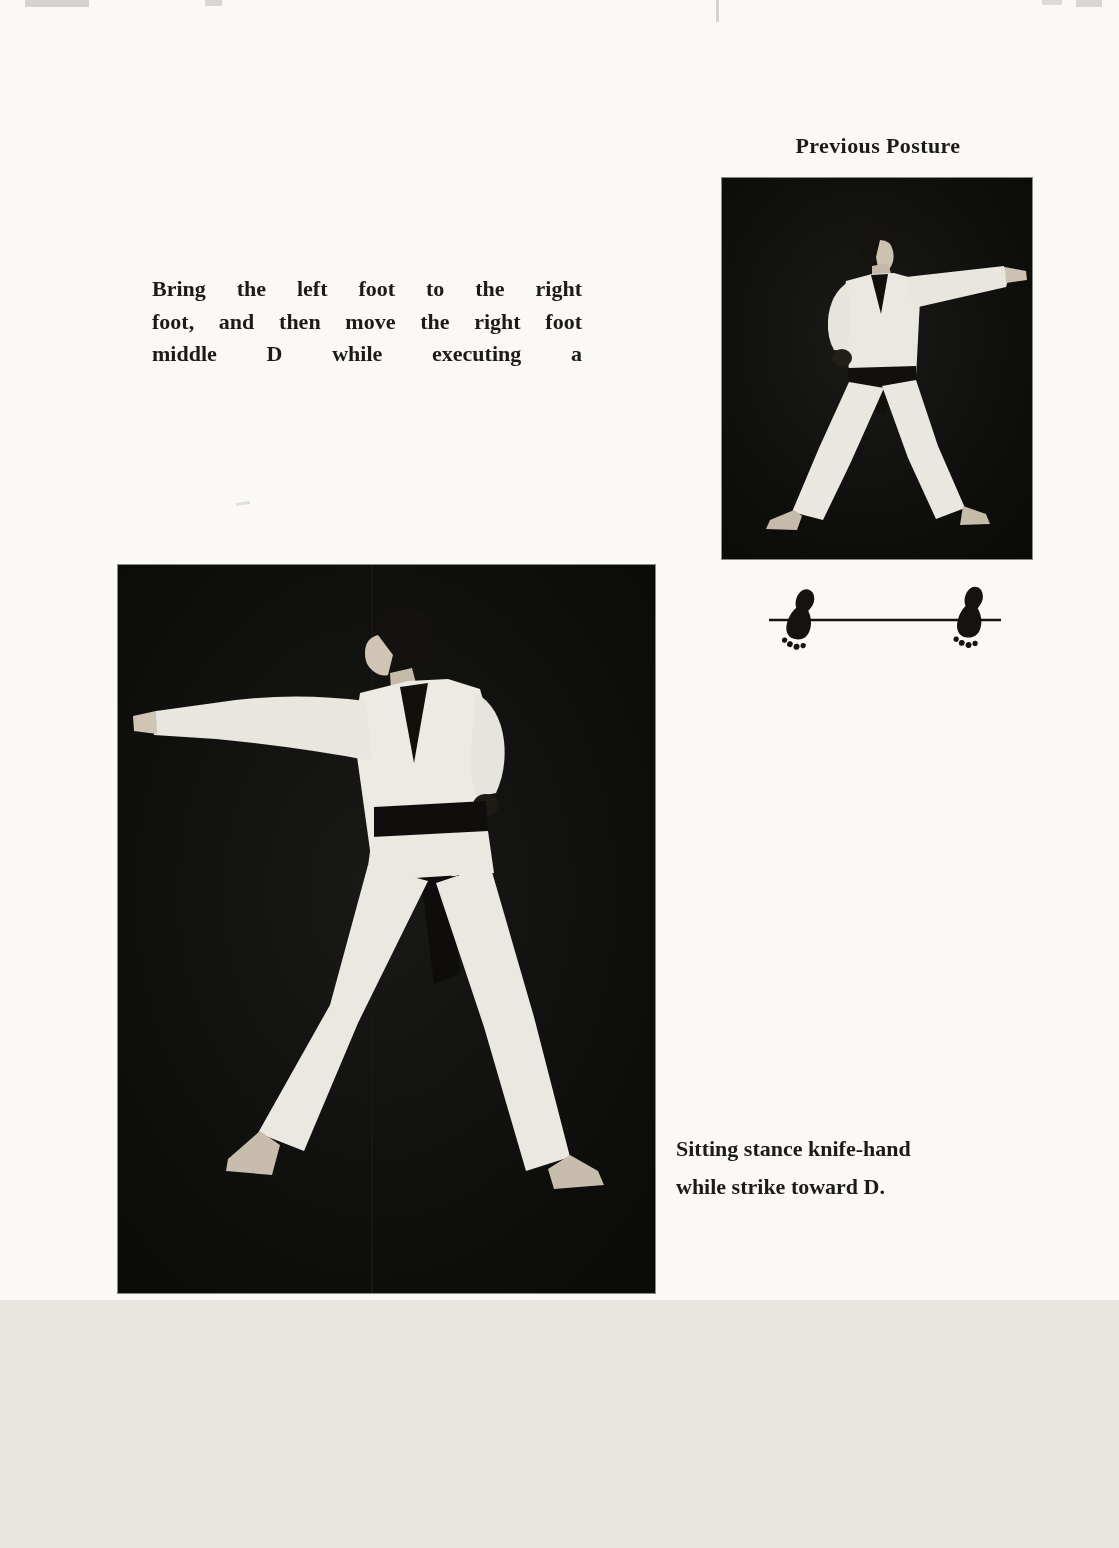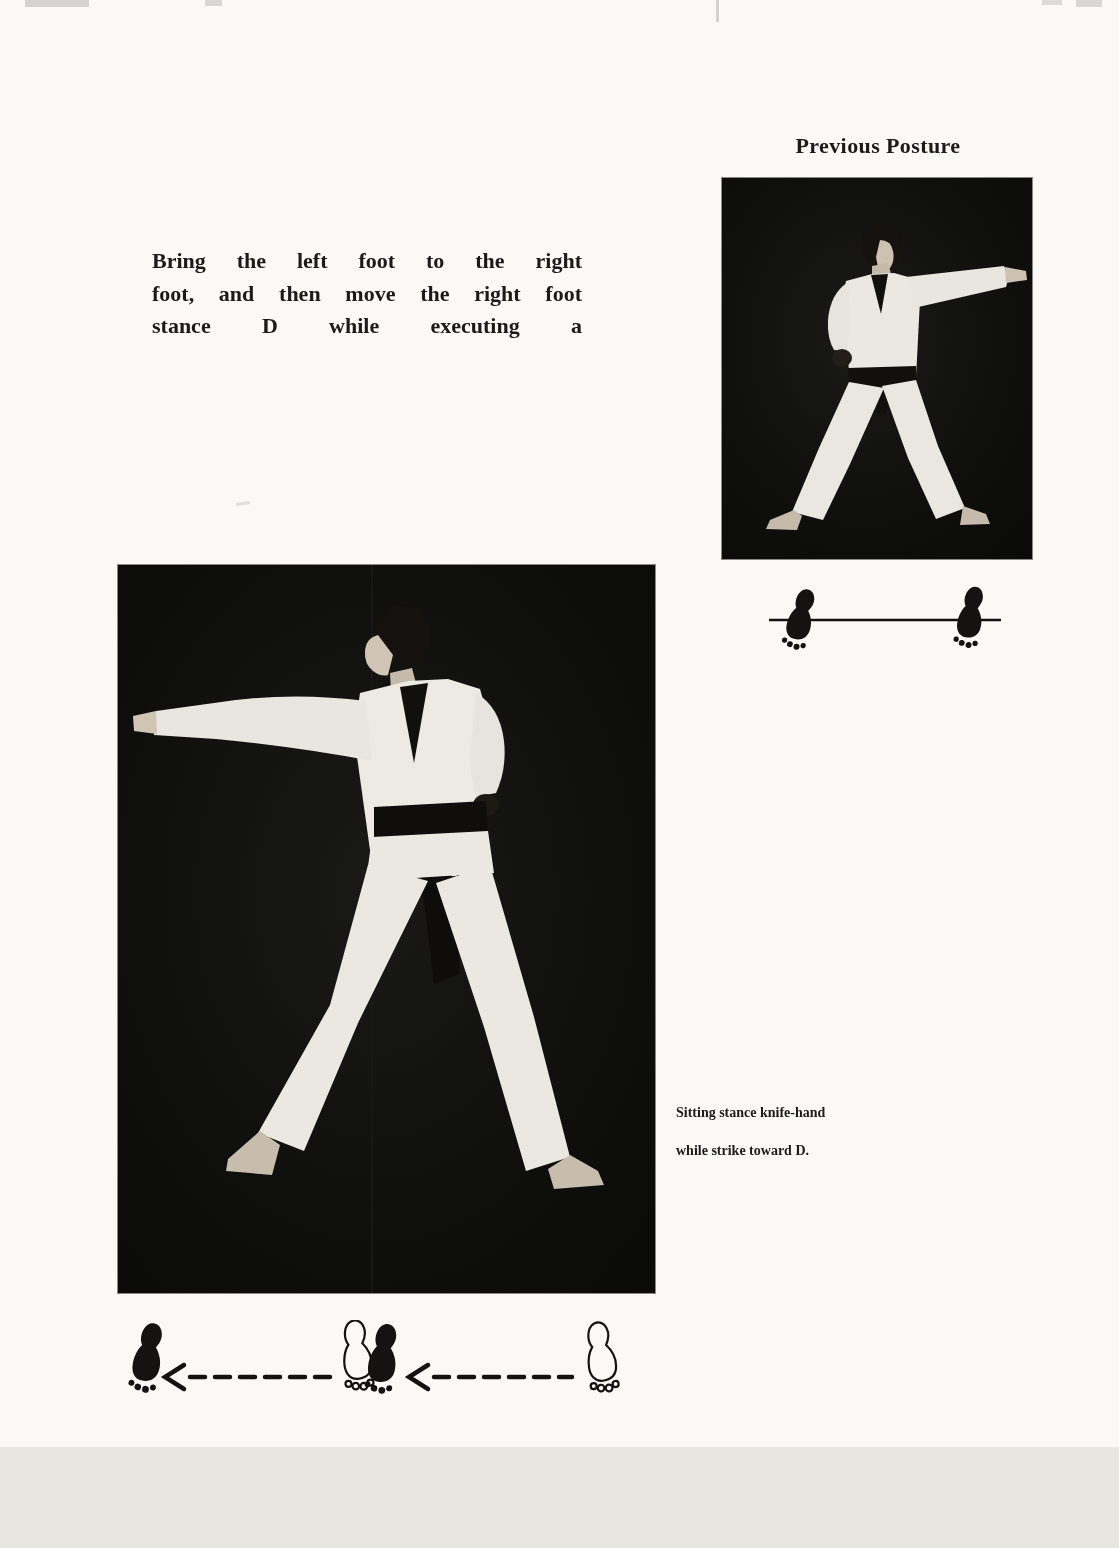--- a/index.html
+++ b/index.html
@@ -1,40 +1,40 @@
 <!DOCTYPE html>
 <html><head>
 <meta charset="utf-8">
 <style>
   html,body { margin:0; padding:0; background:#e8e6e1; }
   .page {
-    position:relative; width:1119px; height:1447px; margin:0 auto;
+    position:relative; width:1119px; height:1300px; margin:0 auto;
     background:#faf9f6; color:#1c1b19; overflow:hidden;
     font-family:"Liberation Serif","DejaVu Serif",serif;
   }
   .artifact { position:absolute; background:#a6a49f; }
   .heading {
     position:absolute; left:722px; top:133px; width:312px;
     text-align:center; font-weight:bold; font-size:22px; letter-spacing:.4px;
   }
   .instruction {
     position:absolute; left:152px; top:245px; width:430px;
     font-size:22px; font-weight:bold; line-height:32.5px; display:flex;
   }
   .instruction-number { width:52px; flex:none; }
-  .instruction-text { flex:1; }
+  .instruction-text { flex:1;margin-top:28px; }
   .jline { text-align:justify; text-align-last:justify; }
   .jline.last { text-align:last left; text-align-last:left; }
   .photo { position:absolute; box-shadow:0 0 0 1px #8b8984; }
   .photo-top { left:722px; top:178px; width:310px; height:381px; }
   .photo-bottom { left:118px; top:565px; width:537px; height:728px; }
   .photo svg, .diagram svg { display:block; width:100%; height:100%; }
   .caption {
-    position:absolute; left:676px; top:1094px; width:300px;
-    font-size:14px; font-weight:bold; line-height:38px;
+    position:absolute; left:676px; top:1130px; width:300px;
+    font-size:22px; font-weight:bold; line-height:38px;
   }
   .diagram { position:absolute; }
   .diagram-top { left:765px; top:586px; width:240px; height:74px; }
   .diagram-bottom { left:120px; top:1320px; width:532px; height:82px; }
   .page-number {
     position:absolute; left:119px; top:1449px;
     font-family:"Liberation Sans","DejaVu Sans",sans-serif;
     font-size:27px; font-weight:bold; letter-spacing:1px;
   }
 </style>
@@ -99,21 +99,21 @@
       <line x1="4" y1="34" x2="236" y2="34" stroke="#141311" stroke-width="2.5"></line>
       <use href="#foot-shape" fill="#141311" transform="translate(21,2) rotate(14 15 30) scale(0.88)"></use>
       <use href="#foot-shape" fill="#141311" transform="translate(191,0) rotate(10 15 30) scale(0.88)"></use>
     </svg>
   </div>
 
   <div class="instruction">
     <div class="instruction-text">
       <div class="jline">Bring the left foot to the right</div>
       <div class="jline">foot, and then move the right foot</div>
-      <div class="jline">stance D while executing a</div>
+      <div class="jline">middle D while executing a</div>
     </div>
   </div>
 
   <div class="photo photo-bottom">
     <svg viewBox="0 0 537 728">
       <defs>
         <radialGradient id="gbg2" cx="48%" cy="45%" r="85%">
           <stop offset="0%" stop-color="#191917"></stop>
           <stop offset="65%" stop-color="#0d0d0c"></stop>
           <stop offset="100%" stop-color="#090908"></stop>

